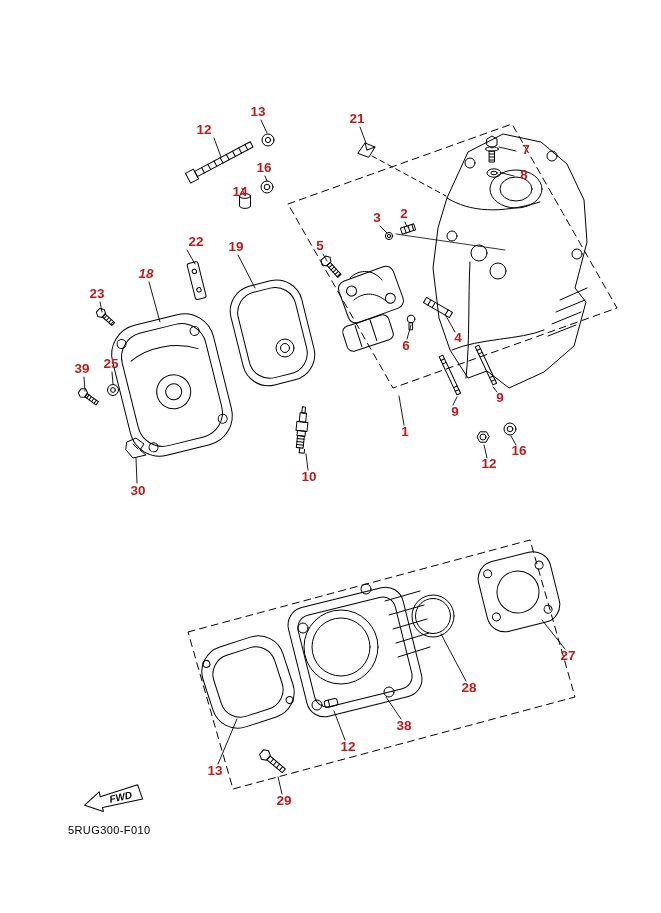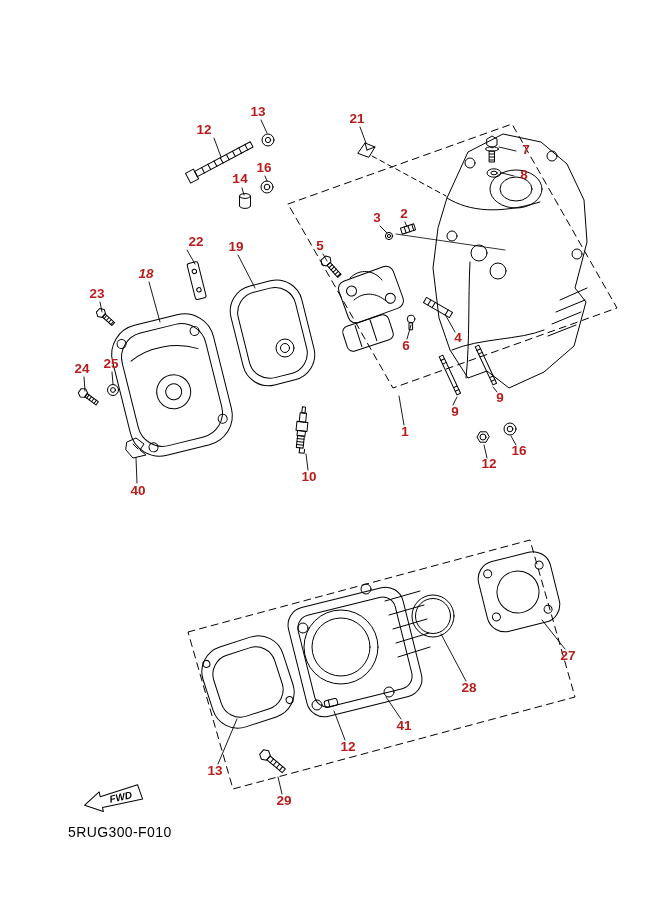--- a/index.html
+++ b/index.html
@@ -6,21 +6,21 @@
   .stage{
     position:relative;width:661px;height:913px;background:#ffffff;
     font-family:"Liberation Sans",sans-serif;overflow:hidden;
   }
   .stage svg{position:absolute;left:0;top:0;}
   .callout{
     position:absolute;transform:translate(-50%,-50%);
     font-size:13.5px;font-weight:700;color:#b91c1c;line-height:1;white-space:nowrap;
   }
   .diagram-code{
-    position:absolute;left:68px;top:824px;font-size:14px;color:#000;letter-spacing:.4px;
+    position:absolute;left:68px;top:824px;font-size:11px;color:#000;letter-spacing:.4px;
   }
   svg text{font-family:"Liberation Sans",sans-serif;}
 </style>
 </head>
 <body>
 
 <div class="stage">
 
   <svg width="661" height="913" viewBox="0 0 661 913">
     <g stroke="#000" fill="none" stroke-width="1" stroke-linecap="round" stroke-linejoin="round">
@@ -333,42 +333,42 @@
     </g>
   </svg>
 
   <div>
       <span class="callout" style="left: 258px; top: 112px;">13</span>
       <span class="callout" style="left: 204px; top: 130px;">12</span>
       <span class="callout" style="left: 357px; top: 119px;">21</span>
       <span class="callout" style="left: 526px; top: 150px;">7</span>
       <span class="callout" style="left: 524px; top: 175px;">8</span>
       <span class="callout" style="left: 264px; top: 168px;">16</span>
-      <span class="callout" style="left: 240px; top: 180px; font-family: Liberation Mono, monospace;">14</span>
+      <span class="callout" style="left: 240px; top: 192px;">14</span>
       <span class="callout" style="left: 377px; top: 218px;">3</span>
       <span class="callout" style="left: 404px; top: 214px;">2</span>
       <span class="callout" style="left: 196px; top: 242px;">22</span>
       <span class="callout" style="left: 236px; top: 247px;">19</span>
       <span class="callout" style="left: 320px; top: 246px;">5</span>
       <span class="callout" style="left: 146px; top: 274px; font-style: italic;">18</span>
       <span class="callout" style="left: 97px; top: 294px;">23</span>
       <span class="callout" style="left: 406px; top: 346px;">6</span>
       <span class="callout" style="left: 458px; top: 338px;">4</span>
-      <span class="callout" style="left: 82px; top: 369px;">24</span>
+      <span class="callout" style="left: 82px; top: 369px;">39</span>
       <span class="callout" style="left: 111px; top: 364px;">25</span>
       <span class="callout" style="left: 455px; top: 412px;">9</span>
       <span class="callout" style="left: 500px; top: 398px;">9</span>
       <span class="callout" style="left: 405px; top: 432px;">1</span>
       <span class="callout" style="left: 519px; top: 451px;">16</span>
       <span class="callout" style="left: 489px; top: 464px;">12</span>
       <span class="callout" style="left: 309px; top: 477px;">10</span>
-      <span class="callout" style="left: 138px; top: 491px;">40</span>
+      <span class="callout" style="left: 138px; top: 491px;">30</span>
       <span class="callout" style="left: 568px; top: 656px;">27</span>
       <span class="callout" style="left: 469px; top: 688px;">28</span>
-      <span class="callout" style="left: 404px; top: 726px;">41</span>
+      <span class="callout" style="left: 404px; top: 726px;">38</span>
       <span class="callout" style="left: 348px; top: 747px;">12</span>
       <span class="callout" style="left: 215px; top: 771px;">13</span>
       <span class="callout" style="left: 284px; top: 801px;">29</span>
     </div>
 
   <div class="diagram-code">5RUG300-F010</div>
 
 </div>
 
 </body></html>

